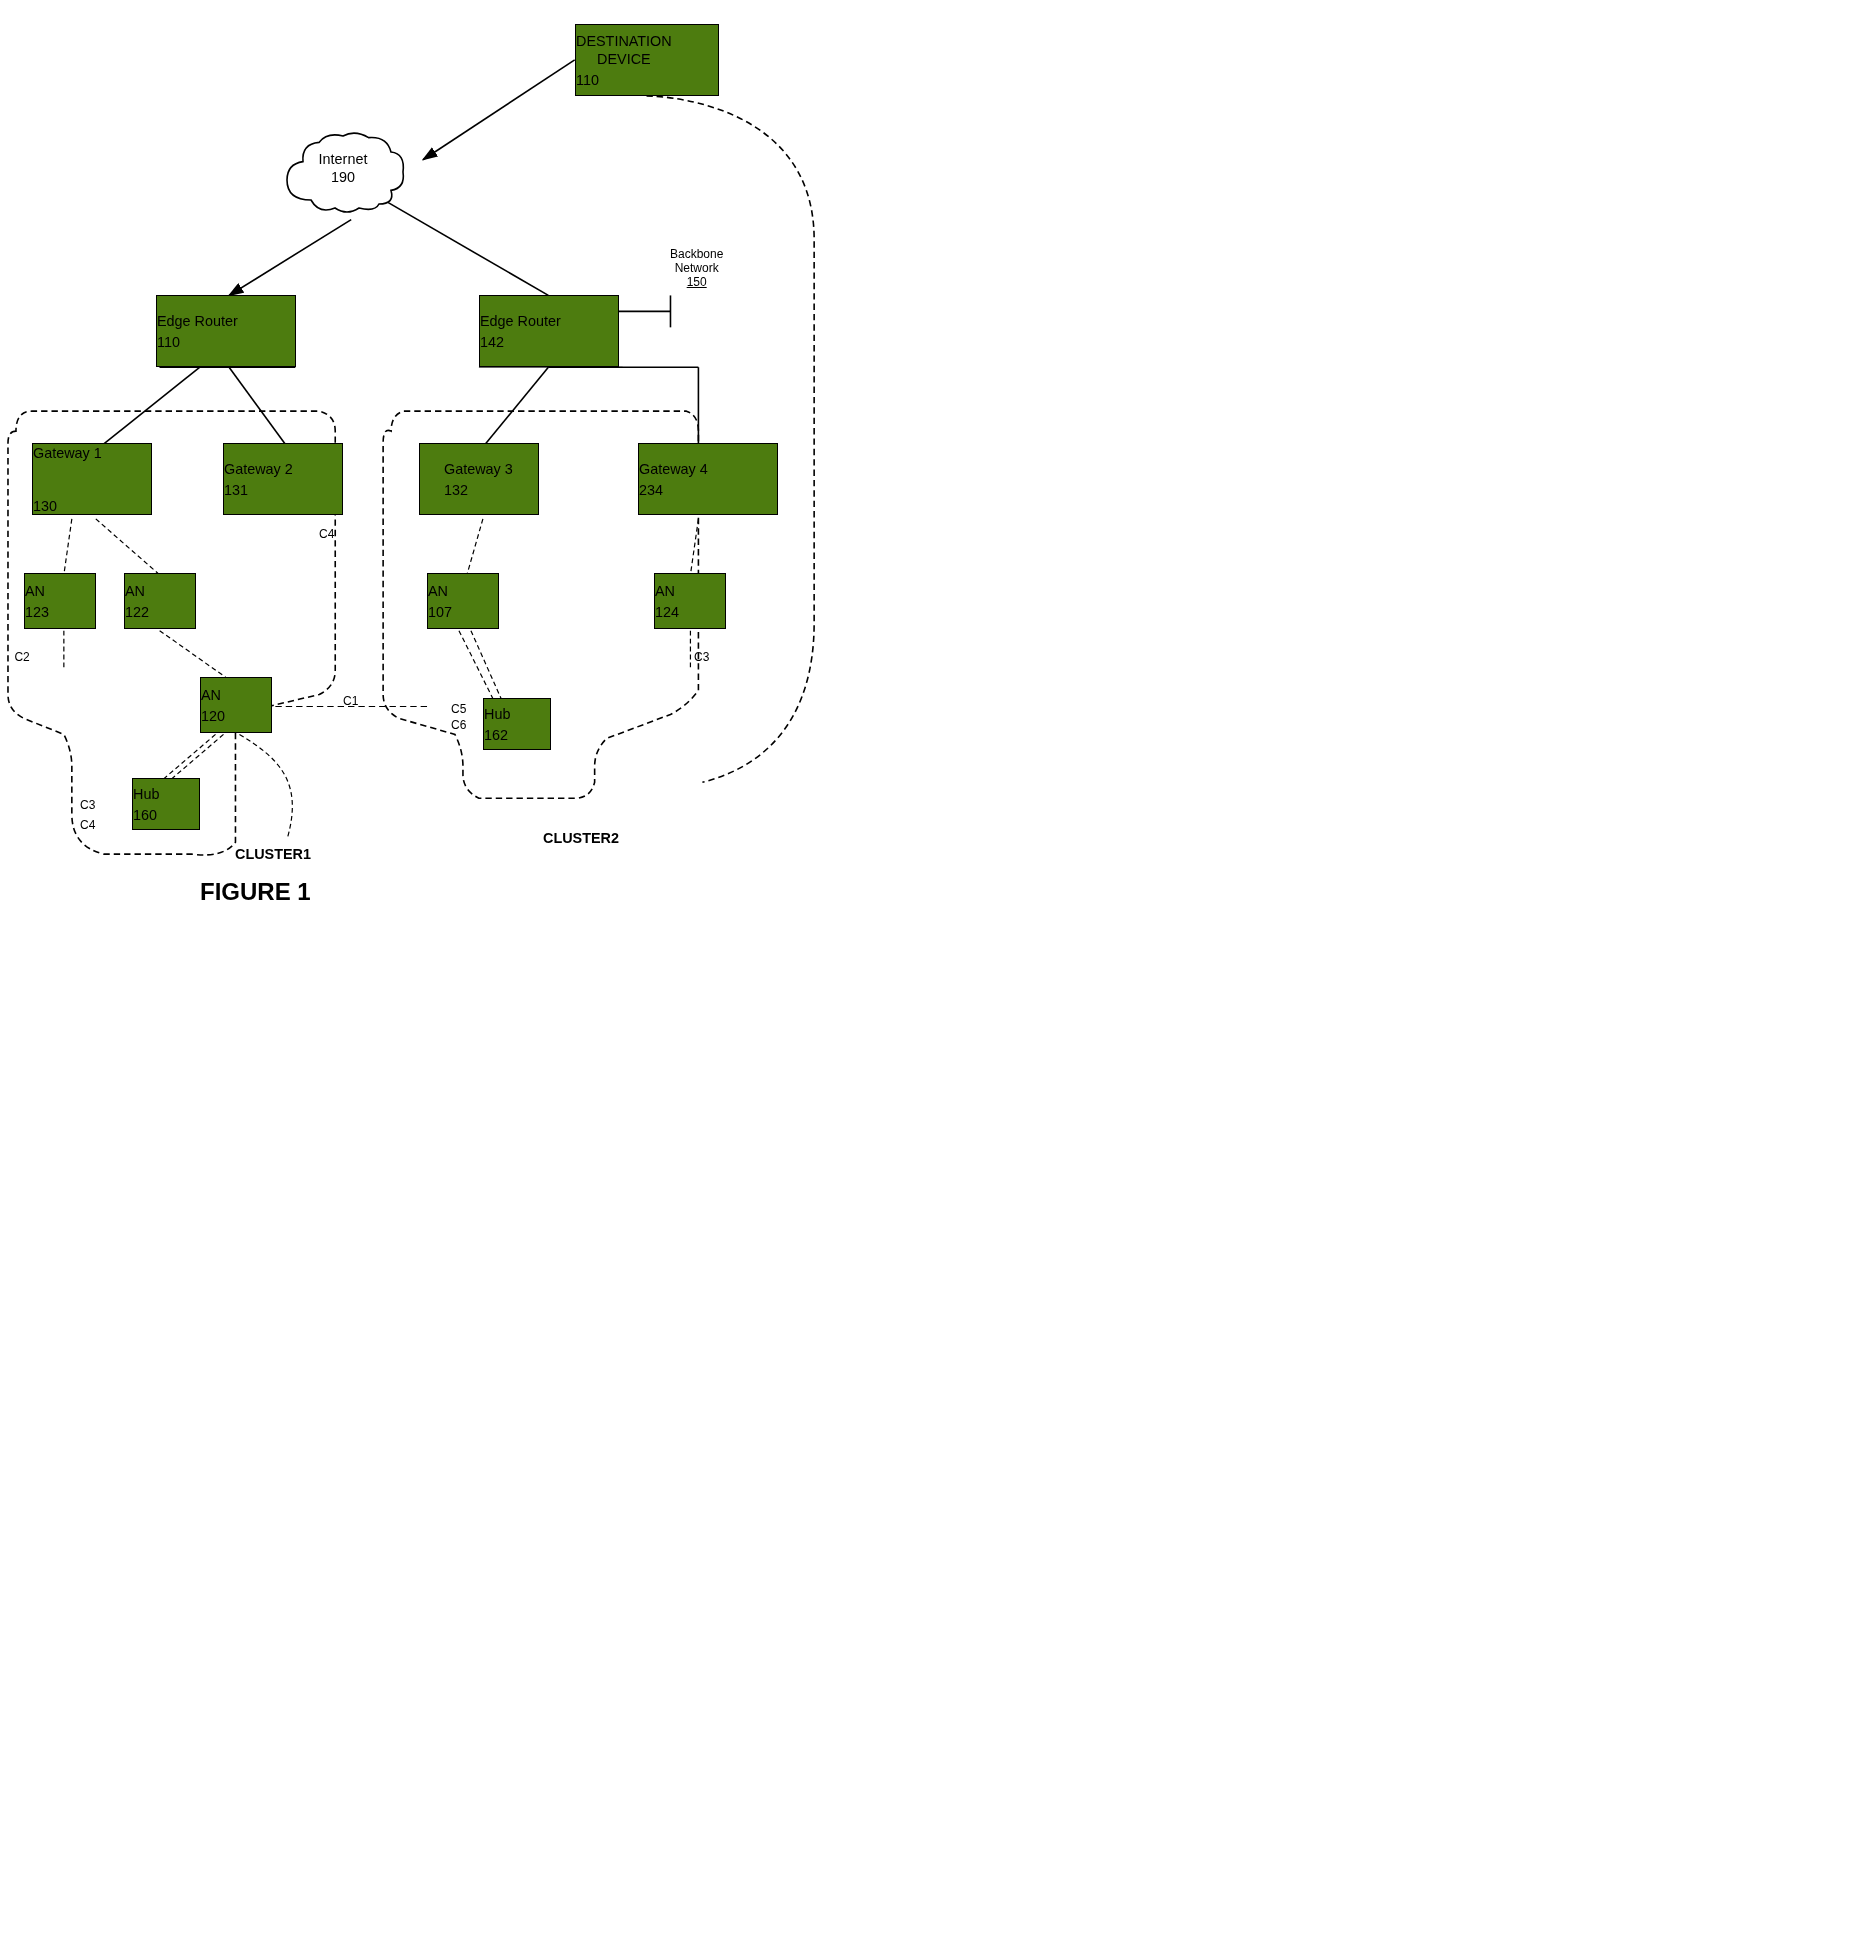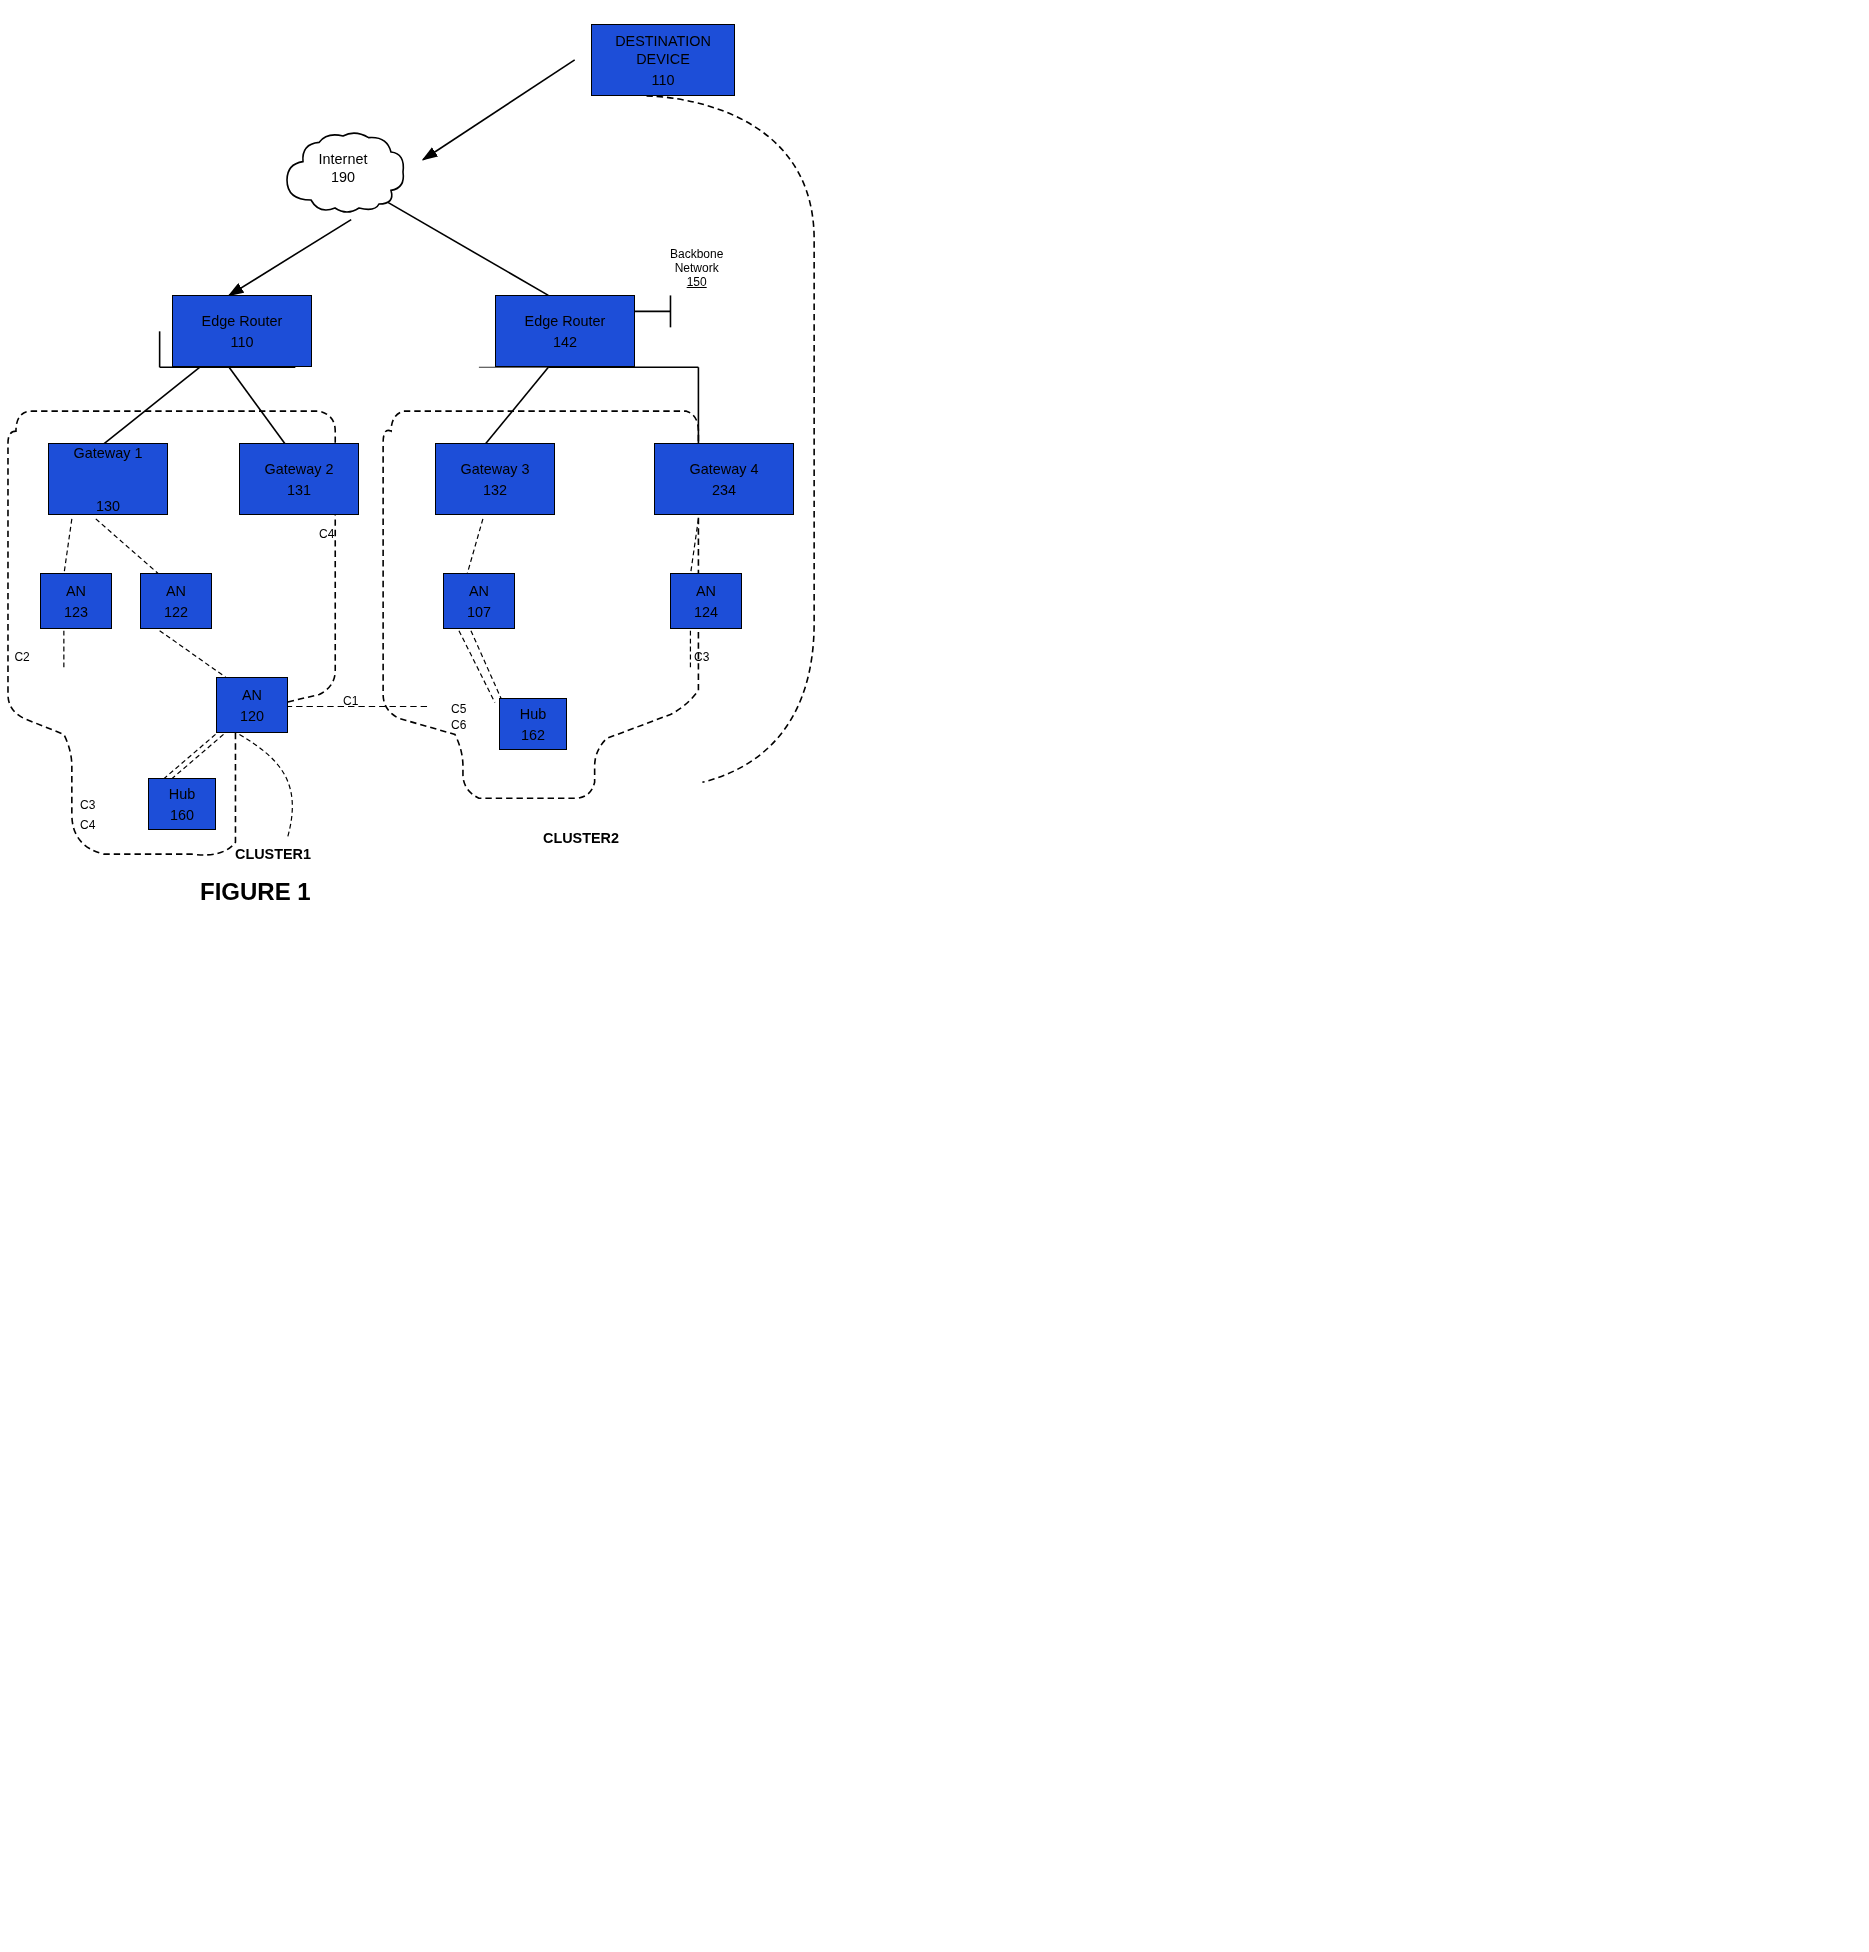--- a/index.html
+++ b/index.html
@@ -12,27 +12,26 @@
       overflow: hidden;
     }
     .diagram-container {
       position: relative;
       width: 878px;
       height: 958px;
     }
     .node-box {
       position: absolute;
       border: 1.6px solid #000;
-      background: #1d4ed8;
+      background: #4d7c0f;
       text-align: center;
       display: flex;
       flex-direction: column;
-      align-items: center;
+      align-items: flex-start;
       justify-content: center;
-      margin-left: 16px;
     }
     .node-label {
       font-size: 14.4px;
       font-weight: normal;
       line-height: 1.3;
     }
     .node-id {
       font-size: 14.4px;
       margin-top: 3.2px;
     }
@@ -172,21 +171,21 @@
   <div class="node-box" style="left:32px; top:443px; width:120px; height:72px;gap:32px;">
     <span class="node-label">Gateway 1</span>
     <span class="node-id">130</span>
   </div>
 
   <div class="node-box" style="left:223px; top:443px; width:120px; height:72px;">
     <span class="node-label">Gateway 2</span>
     <span class="node-id">131</span>
   </div>
 
-  <div class="node-box" style="left:419px; top:443px; width:120px; height:72px;">
+  <div class="node-box" style="left:419px; top:443px; width:120px; height:72px;padding-left:24px;">
     <span class="node-label">Gateway 3</span>
     <span class="node-id">132</span>
   </div>
 
   <div class="node-box" style="left:638px; top:443px; width:140px; height:72px;">
     <span class="node-label">Gateway 4</span>
     <span class="node-id">234</span>
   </div>
 
   <div class="node-box" style="left:24px; top:573px; width:72px; height:56px;">

